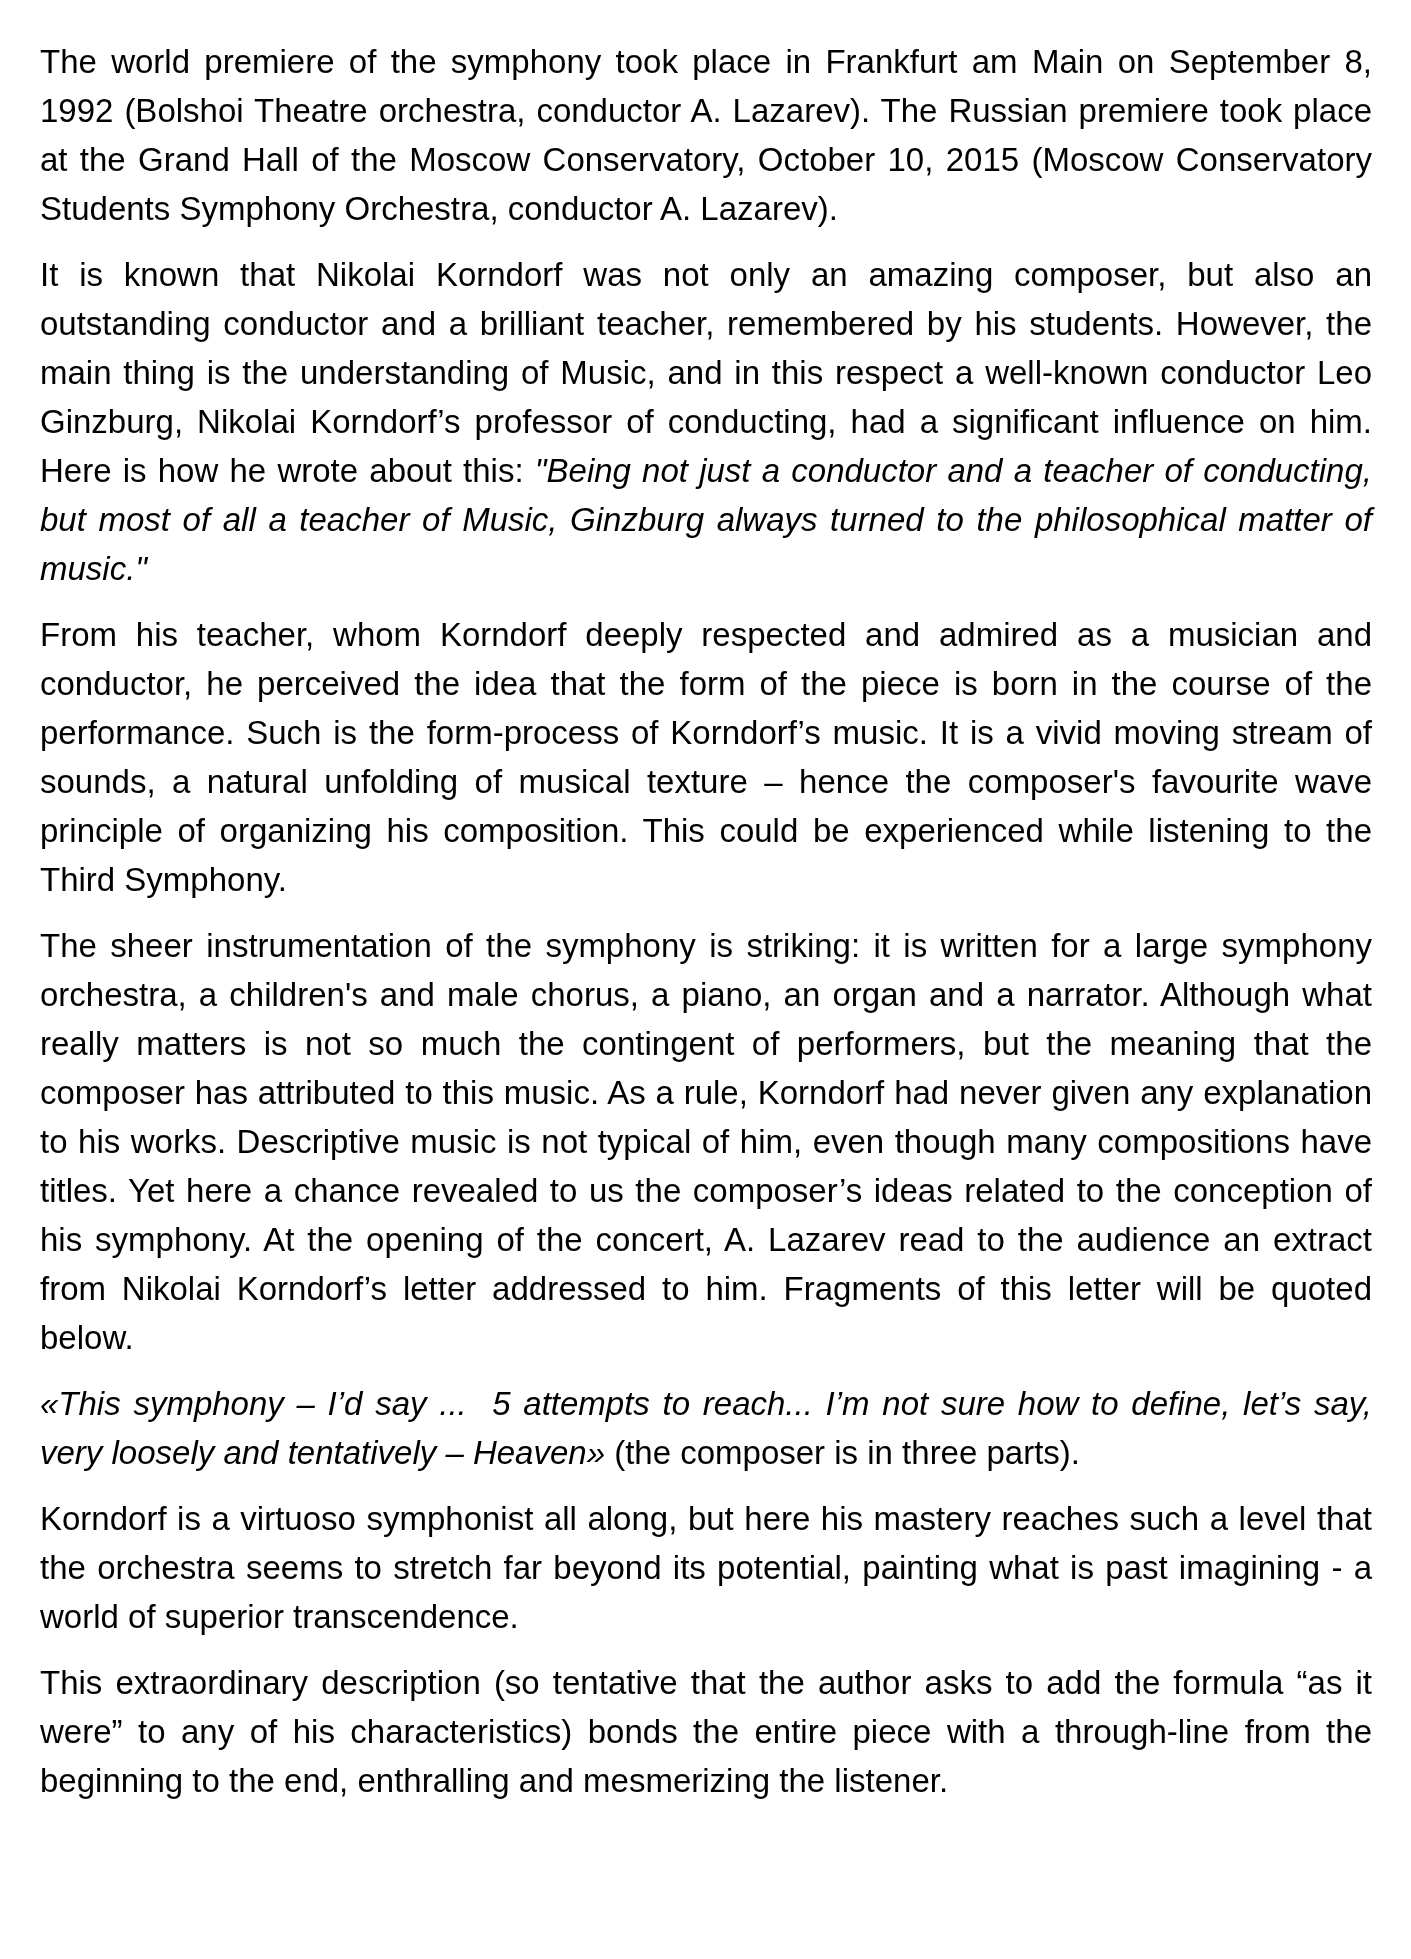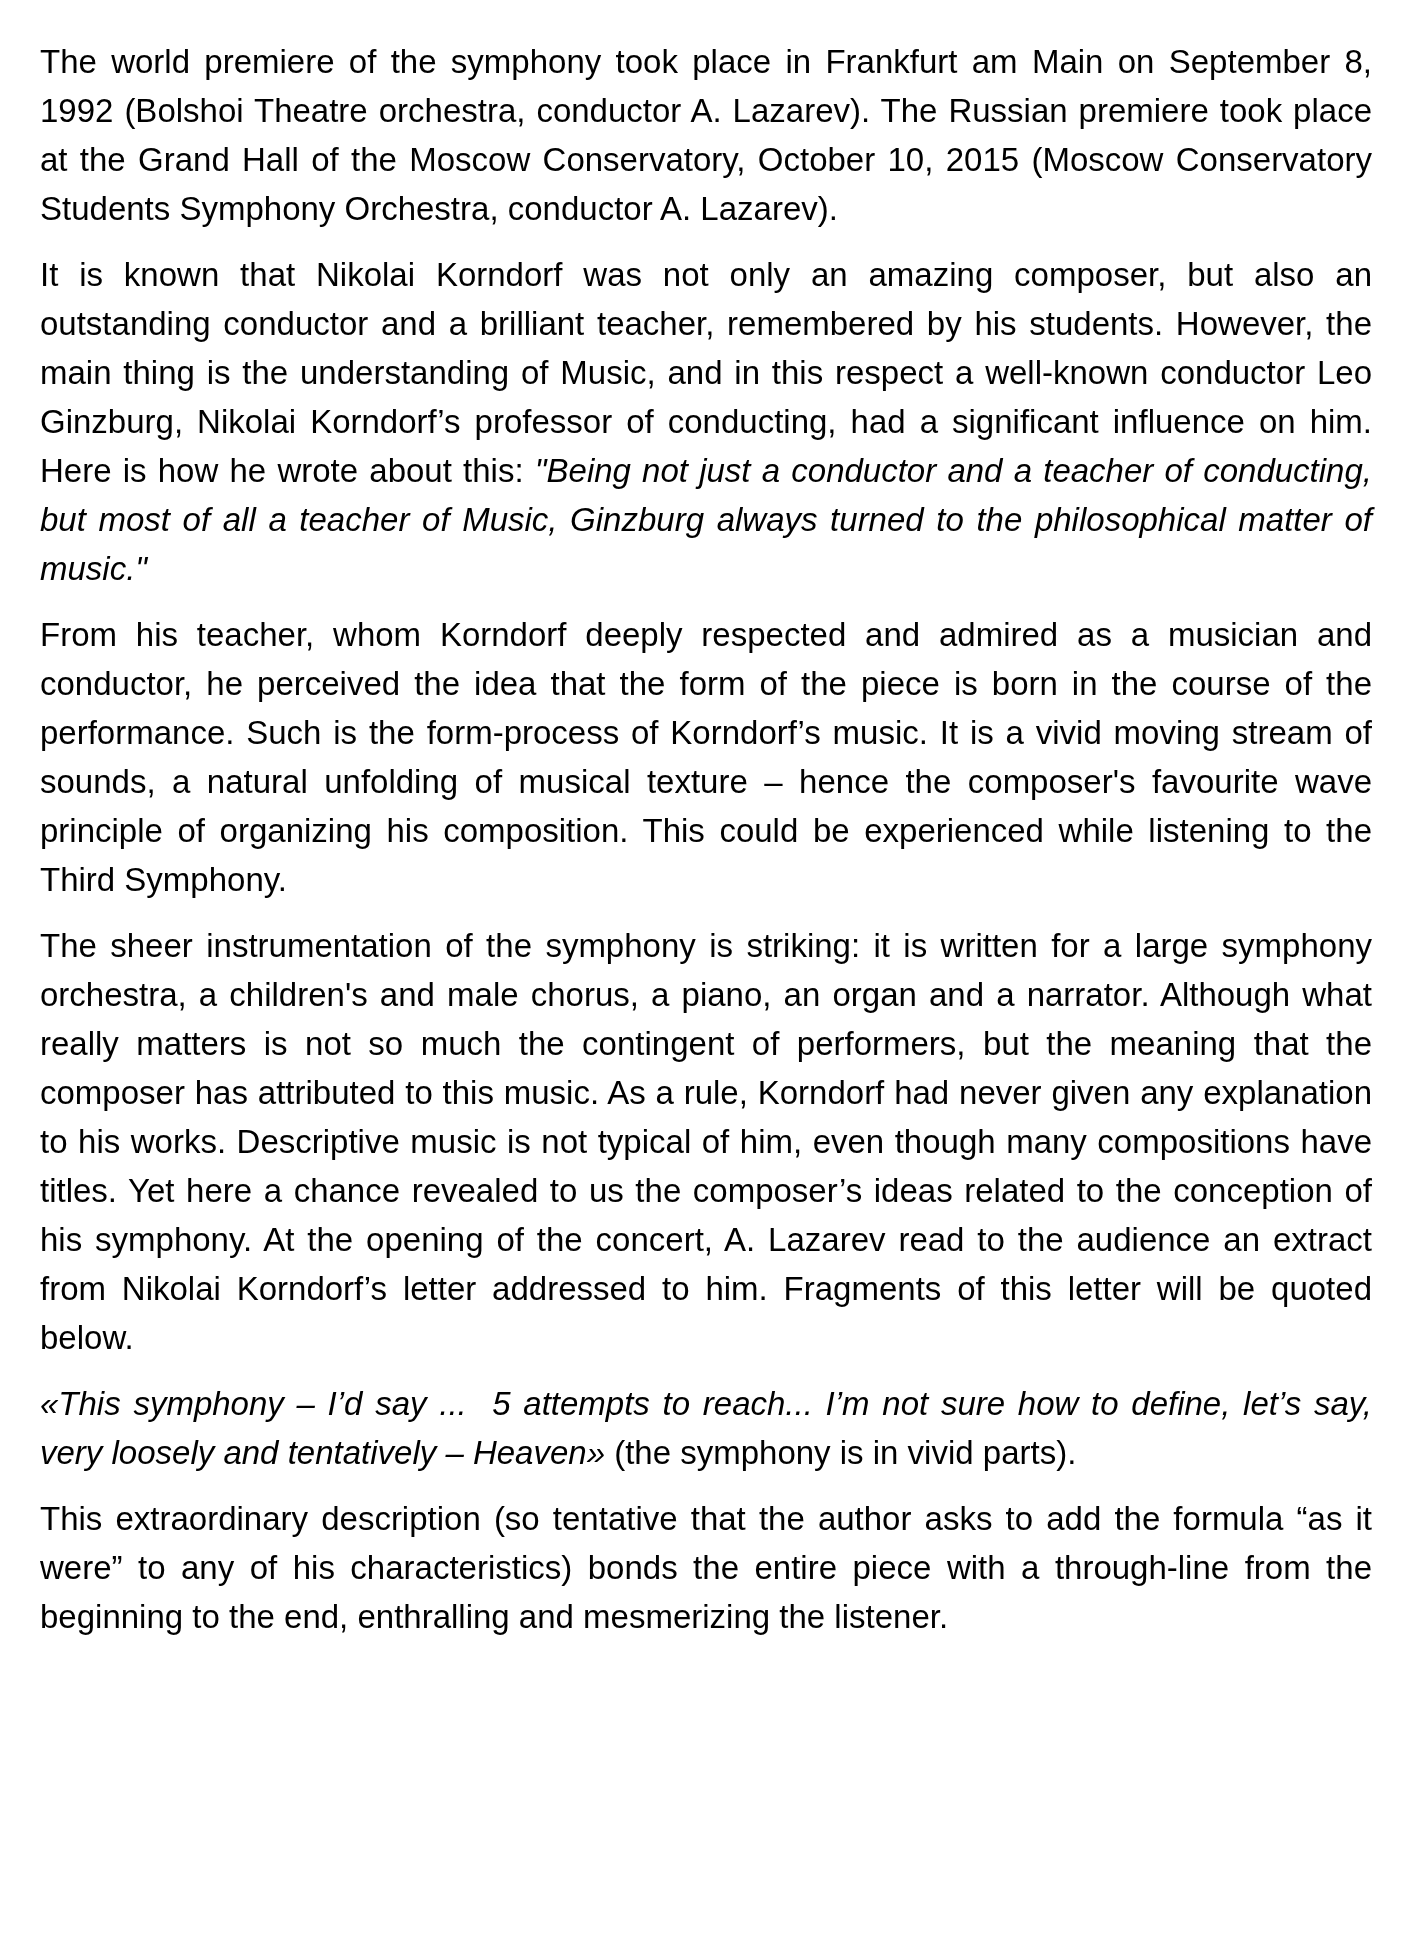--- a/index.html
+++ b/index.html
@@ -45,22 +45,25 @@
 
   <p>
     <span class="run">From his teacher, whom Korndorf deeply respected and admired as a musician and conductor, he perceived the idea that the form of the piece is born in the course of the performance. Such is the form-process of Korndorf’s music. It is a vivid moving stream of sounds, a natural unfolding of musical texture – hence the composer's favourite wave principle of organizing his composition. This could be experienced while listening to the Third Symphony.</span>
   </p>
 
   <p>
     <span class="run">The sheer instrumentation of the symphony is striking: it is written for a large symphony orchestra, a children's and male chorus, a piano, an organ and a narrator. Although what really matters is not so much the contingent of performers, but the meaning that the composer has attributed to this music. As a rule, Korndorf had never given any explanation to his works. Descriptive music is not typical of him, even though many compositions have titles. Yet here a chance revealed to us the composer’s ideas related to the conception of his symphony. At the opening of the concert, A. Lazarev read to the audience an extract from Nikolai Korndorf’s letter addressed to him. Fragments of this letter will be quoted below.</span>
   </p>
 
   <p>
-    <span class="run italic">«This symphony – I’d say ...  5 attempts to reach... I’m not sure how to define, let’s say, very loosely and tentatively – Heaven»</span><span class="run"> (the symphony is in vivid parts).</span>
+    <span class="run italic">«This symphony – I’d say ...  5 attempts to reach... I’m not sure how to define, let’s say, very loosely and tentatively – Heaven»</span><span class="run"> (the composer is in three parts).</span>
   </p>
 
 
+  <p>
+    <span class="run">Korndorf is a virtuoso symphonist all along, but here his mastery reaches such a level that the orchestra seems to stretch far beyond its potential, painting what is past imagining - a world of superior transcendence.</span>
+  </p>
 
   <p>
     <span class="run">This extraordinary description (so tentative that the author asks to add the formula “as it were” to any of his characteristics) bonds the entire piece with a through-line from the beginning to the end, enthralling and mesmerizing the listener.</span>
   </p>
 
 </main>
 
 </body></html>

